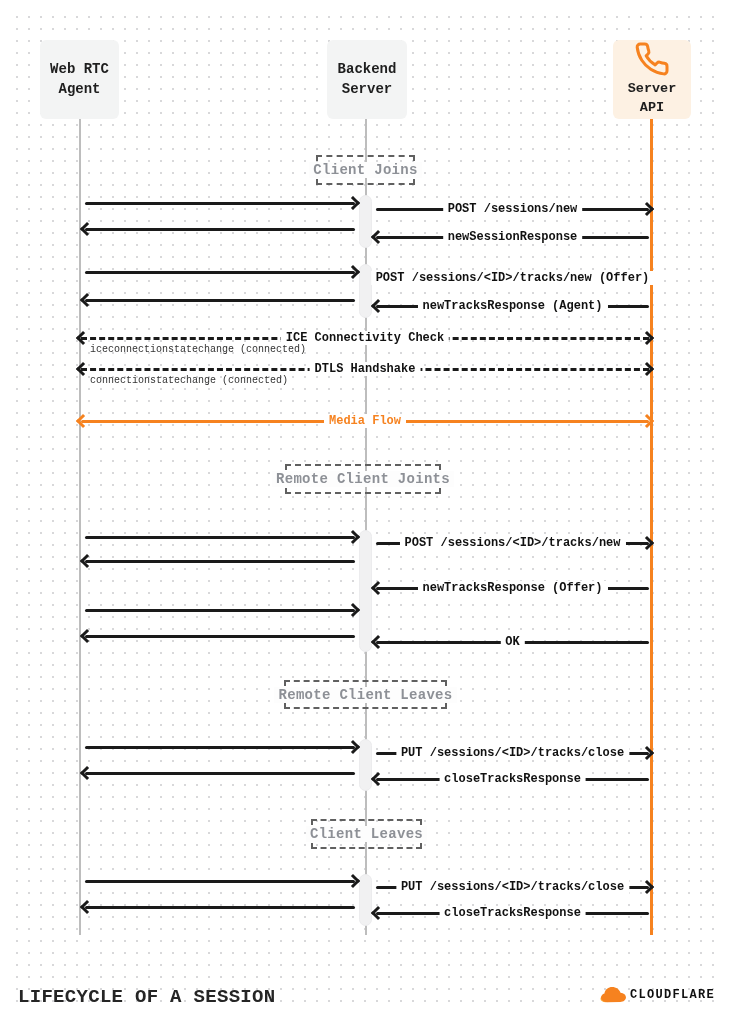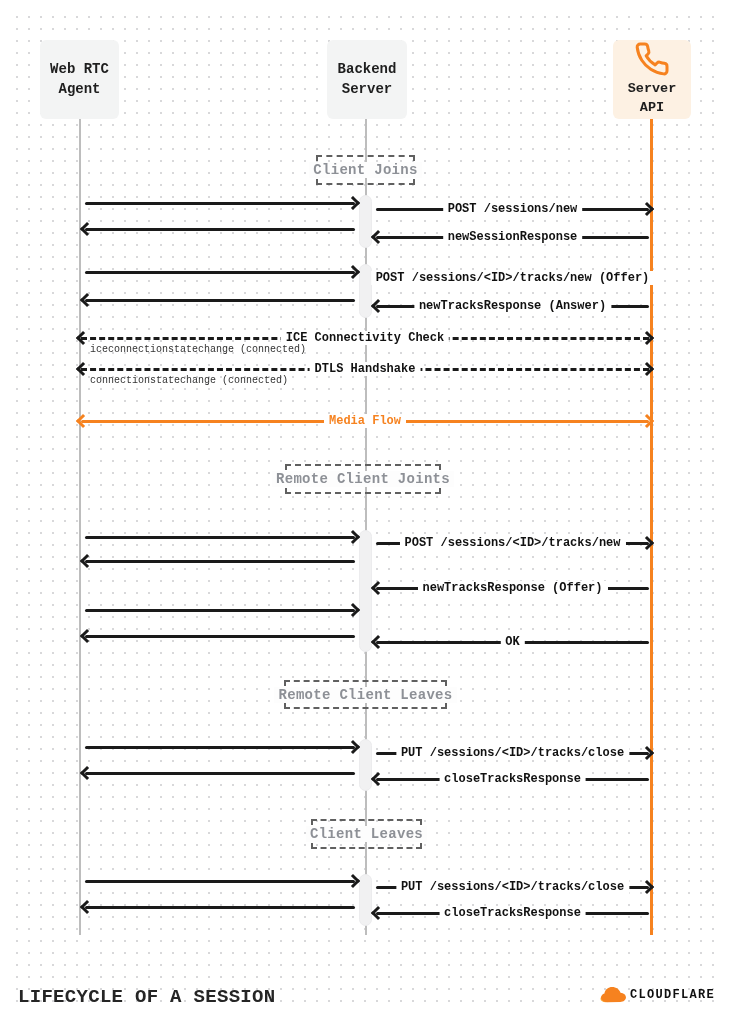--- a/index.html
+++ b/index.html
@@ -137,21 +137,21 @@
       <div class="head r"></div>
       <span class="msg-label">POST /sessions/&lt;ID&gt;/tracks/new (Offer)</span>
     </div>
   <div class="arrow arr-left" style="top:292px;">
       <div class="shaft"></div>
       <div class="head l"></div>
     </div>
   <div class="arrow arr-right" style="top:298px;">
       <div class="shaft"></div>
       <div class="head l"></div>
-      <span class="msg-label">newTracksResponse (Answer)</span>
+      <span class="msg-label">newTracksResponse (Agent)</span>
     </div>
 
   <div class="arrow arr-span" style="top:330px;">
     <div class="shaft dashed"></div>
       <div class="head l"></div>
       <div class="head r"></div>
     <span class="msg-label">ICE Connectivity Check</span>
   </div>
   <div class="subtext" style="left:90px;top:344px;">iceconnectionstatechange (connected)</div>
 

